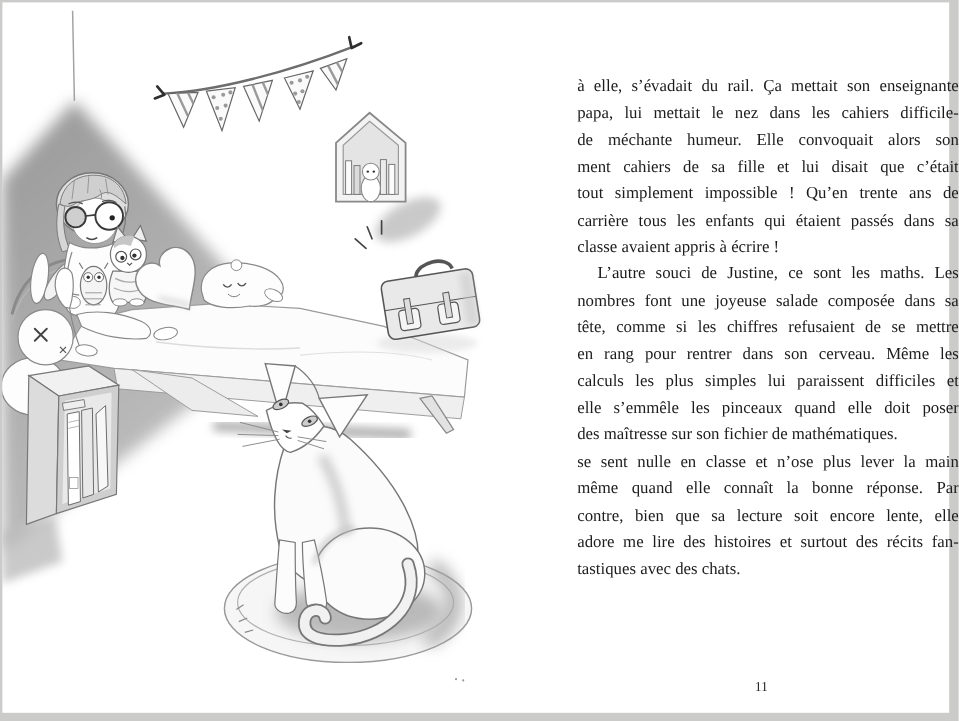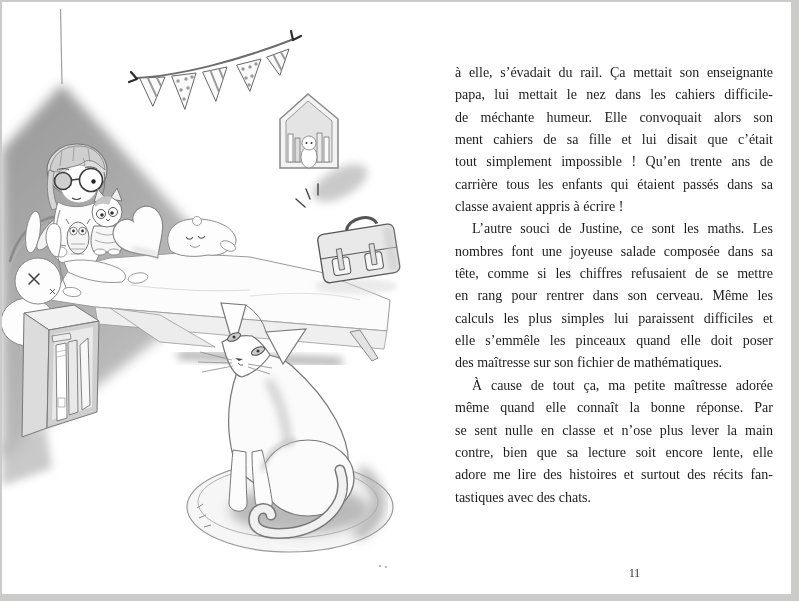--- a/index.html
+++ b/index.html
@@ -1,19 +1,19 @@
 <!DOCTYPE html>
 <html><head>
 <meta charset="utf-8">
 <style>
   html,body{margin:0;padding:0;background:#ffffff;}
   .frame{position:relative;width:799px;height:601px;background:#cbcbca;overflow:hidden;}
   .page{position:absolute;left:2px;top:2px;width:789px;height:592px;background:#ffffff;}
   .illustration{position:absolute;left:0;top:0;width:440px;height:592px;}
-  .story{position:absolute;left:453px;top:60px;width:318px;
+  .story{position:absolute;left:479px;top:60px;width:318px;
          font-family:"Liberation Serif","DejaVu Serif",serif;
          font-size:14px;line-height:22.35px;color:#1c1c1c;}
   .line{text-align:justify;text-align-last:justify;height:22.35px;overflow:hidden;}
   .line.last{text-align-last:left;}
   .line.indent{text-indent:17px;}
   .page-number{position:absolute;left:558px;top:565px;width:80px;text-align:right;
                font-family:"Liberation Serif","DejaVu Serif",serif;
                font-size:11.5px;color:#2b2b2b;}
 </style>
 </head>
@@ -283,23 +283,22 @@
         <div class="line">tout simplement impossible ! Qu’en trente ans de</div>
         <div class="line">carrière tous les enfants qui étaient passés dans sa</div>
         <div class="line last">classe avaient appris à écrire !</div>
         <div class="line indent">L’autre souci de Justine, ce sont les maths. Les</div>
         <div class="line">nombres font une joyeuse salade composée dans sa</div>
         <div class="line">tête, comme si les chiffres refusaient de se mettre</div>
         <div class="line">en rang pour rentrer dans son cerveau. Même les</div>
         <div class="line">calculs les plus simples lui paraissent difficiles et</div>
         <div class="line">elle s’emmêle les pinceaux quand elle doit poser</div>
         <div class="line last">des maîtresse sur son fichier de mathématiques.</div>
-        <div class="line indent">À cause de tout ça, ma petite maîtresse adorée</div>
+        <div class="line">se sent nulle en classe et n’ose plus lever la main</div>
         <div class="line">même quand elle connaît la bonne réponse. Par</div>
-        <div class="line">se sent nulle en classe et n’ose plus lever la main</div>
         <div class="line">contre, bien que sa lecture soit encore lente, elle</div>
         <div class="line">adore me lire des histoires et surtout des récits fan-</div>
         <div class="line last">tastiques avec des chats.</div>
       </div>
 
     <div class="page-number">11</div>
 
   </div>
 </div>
 

